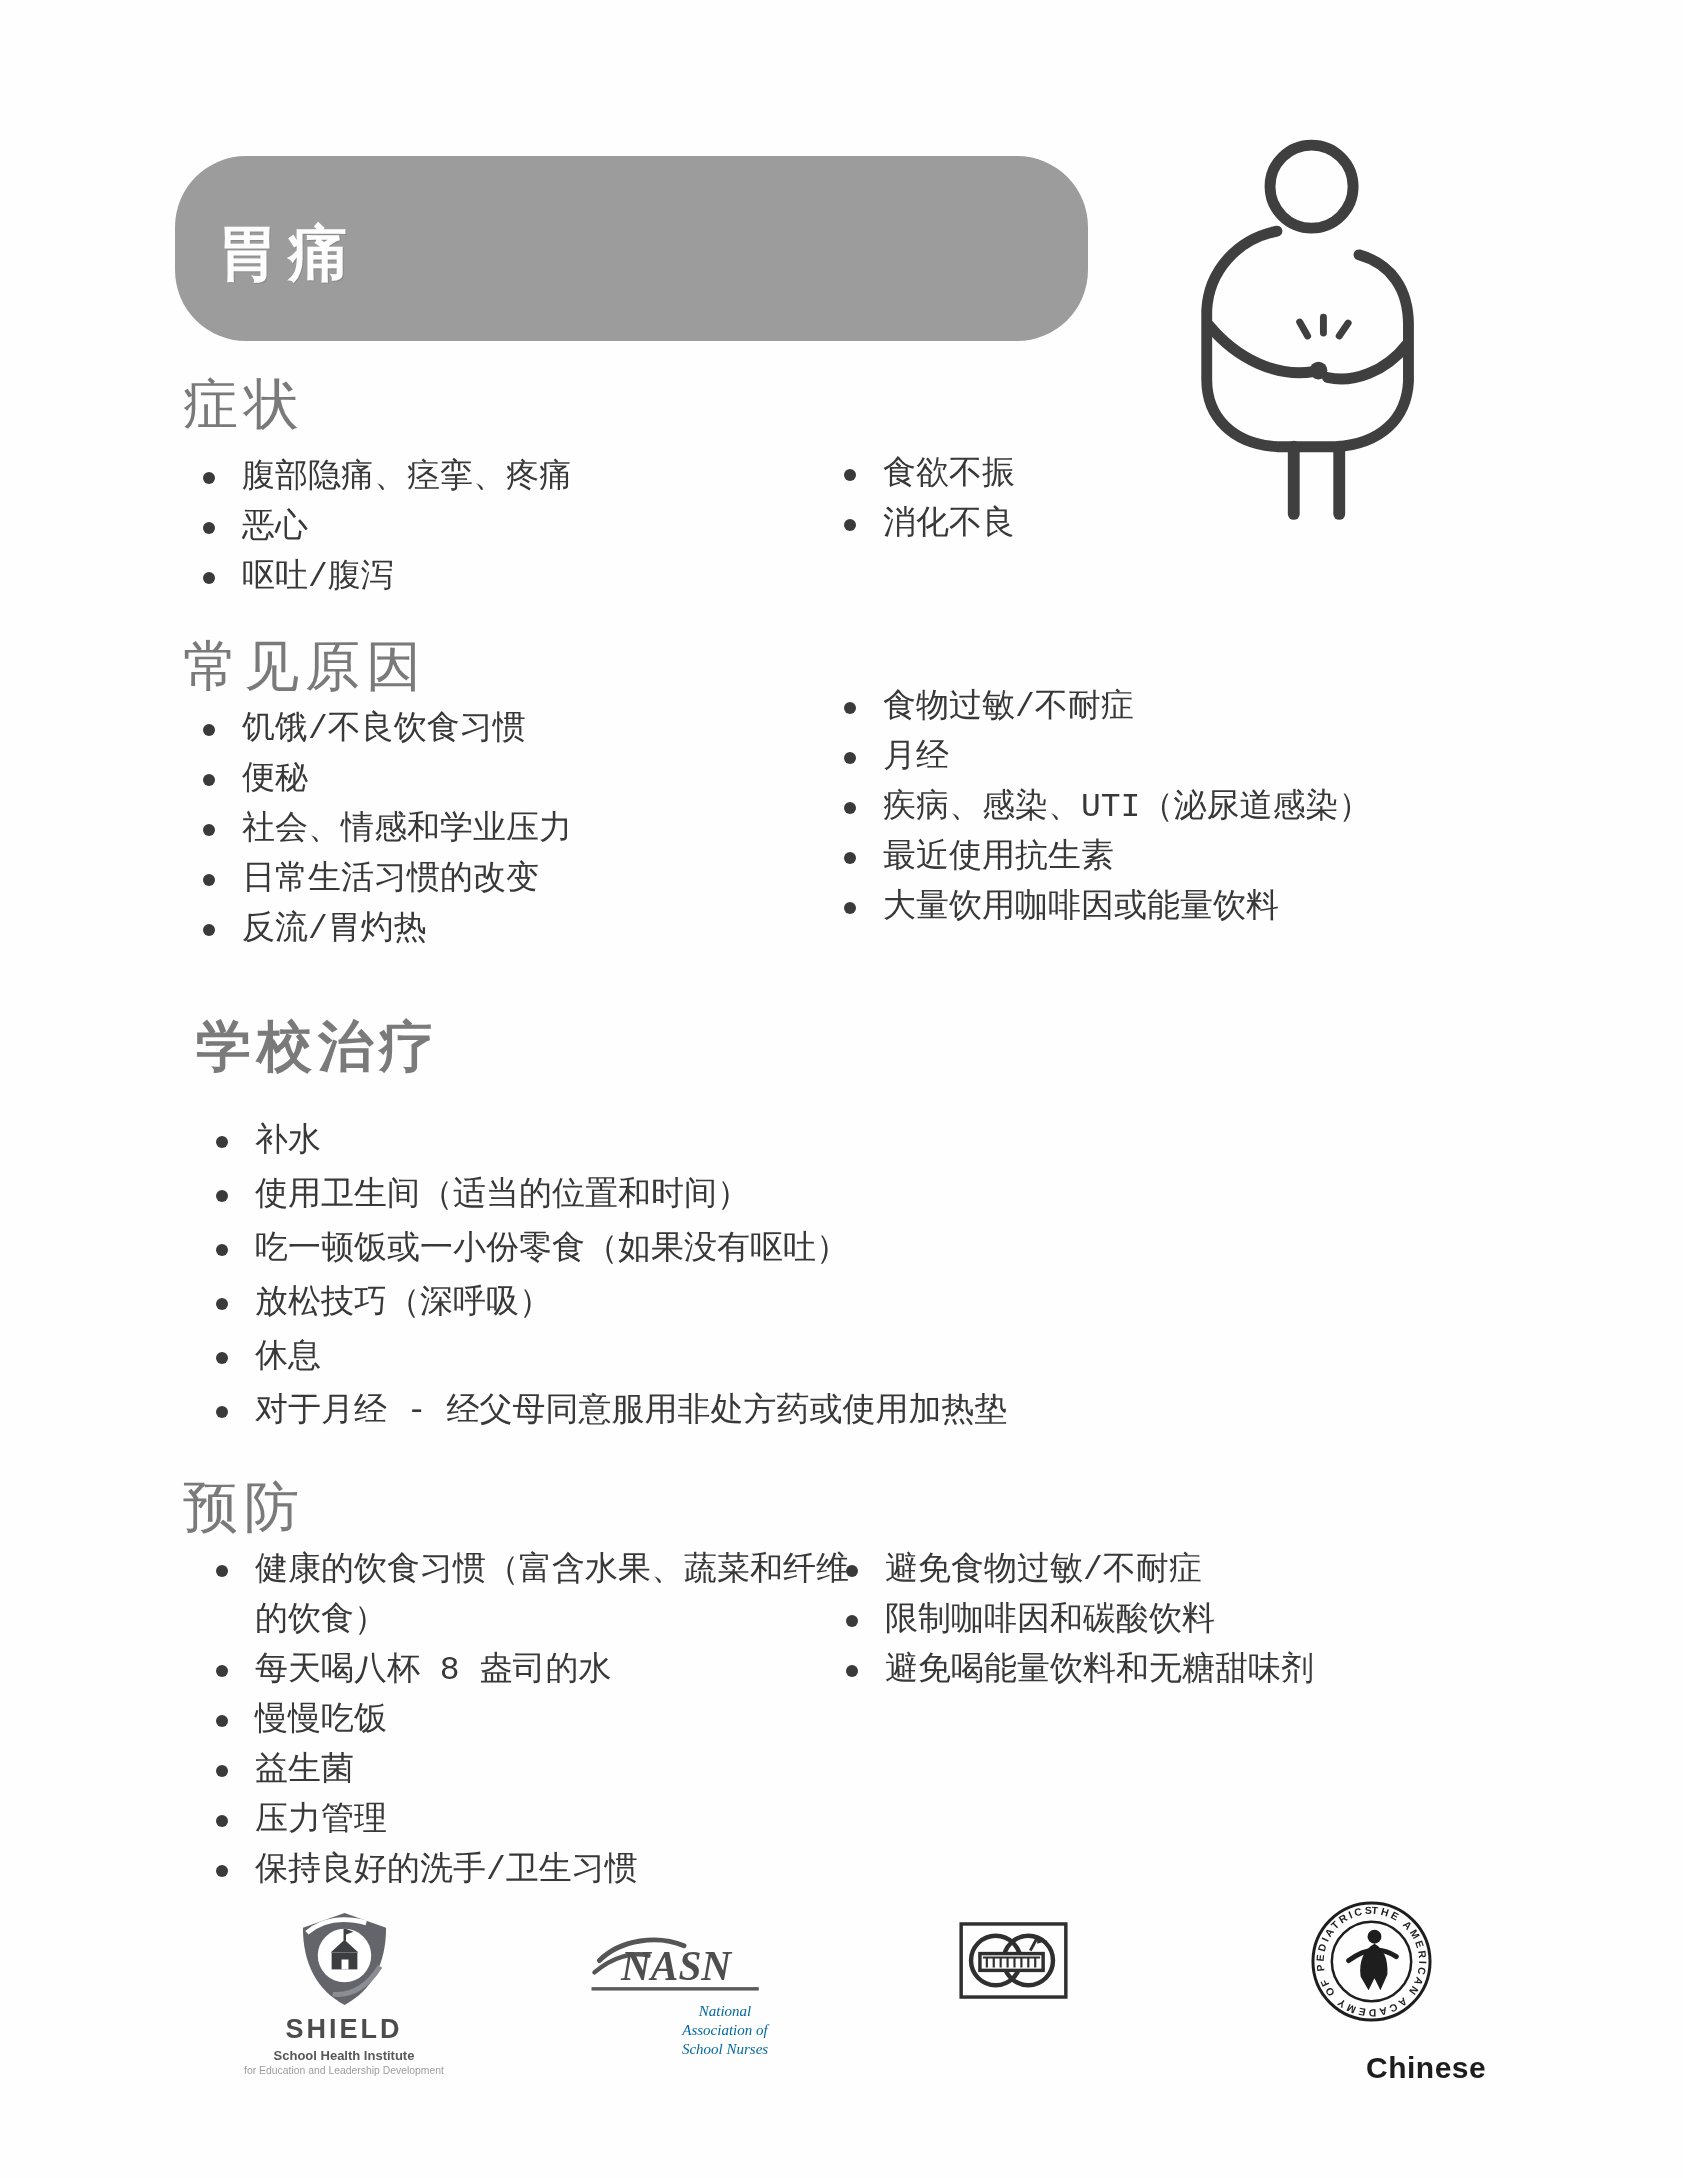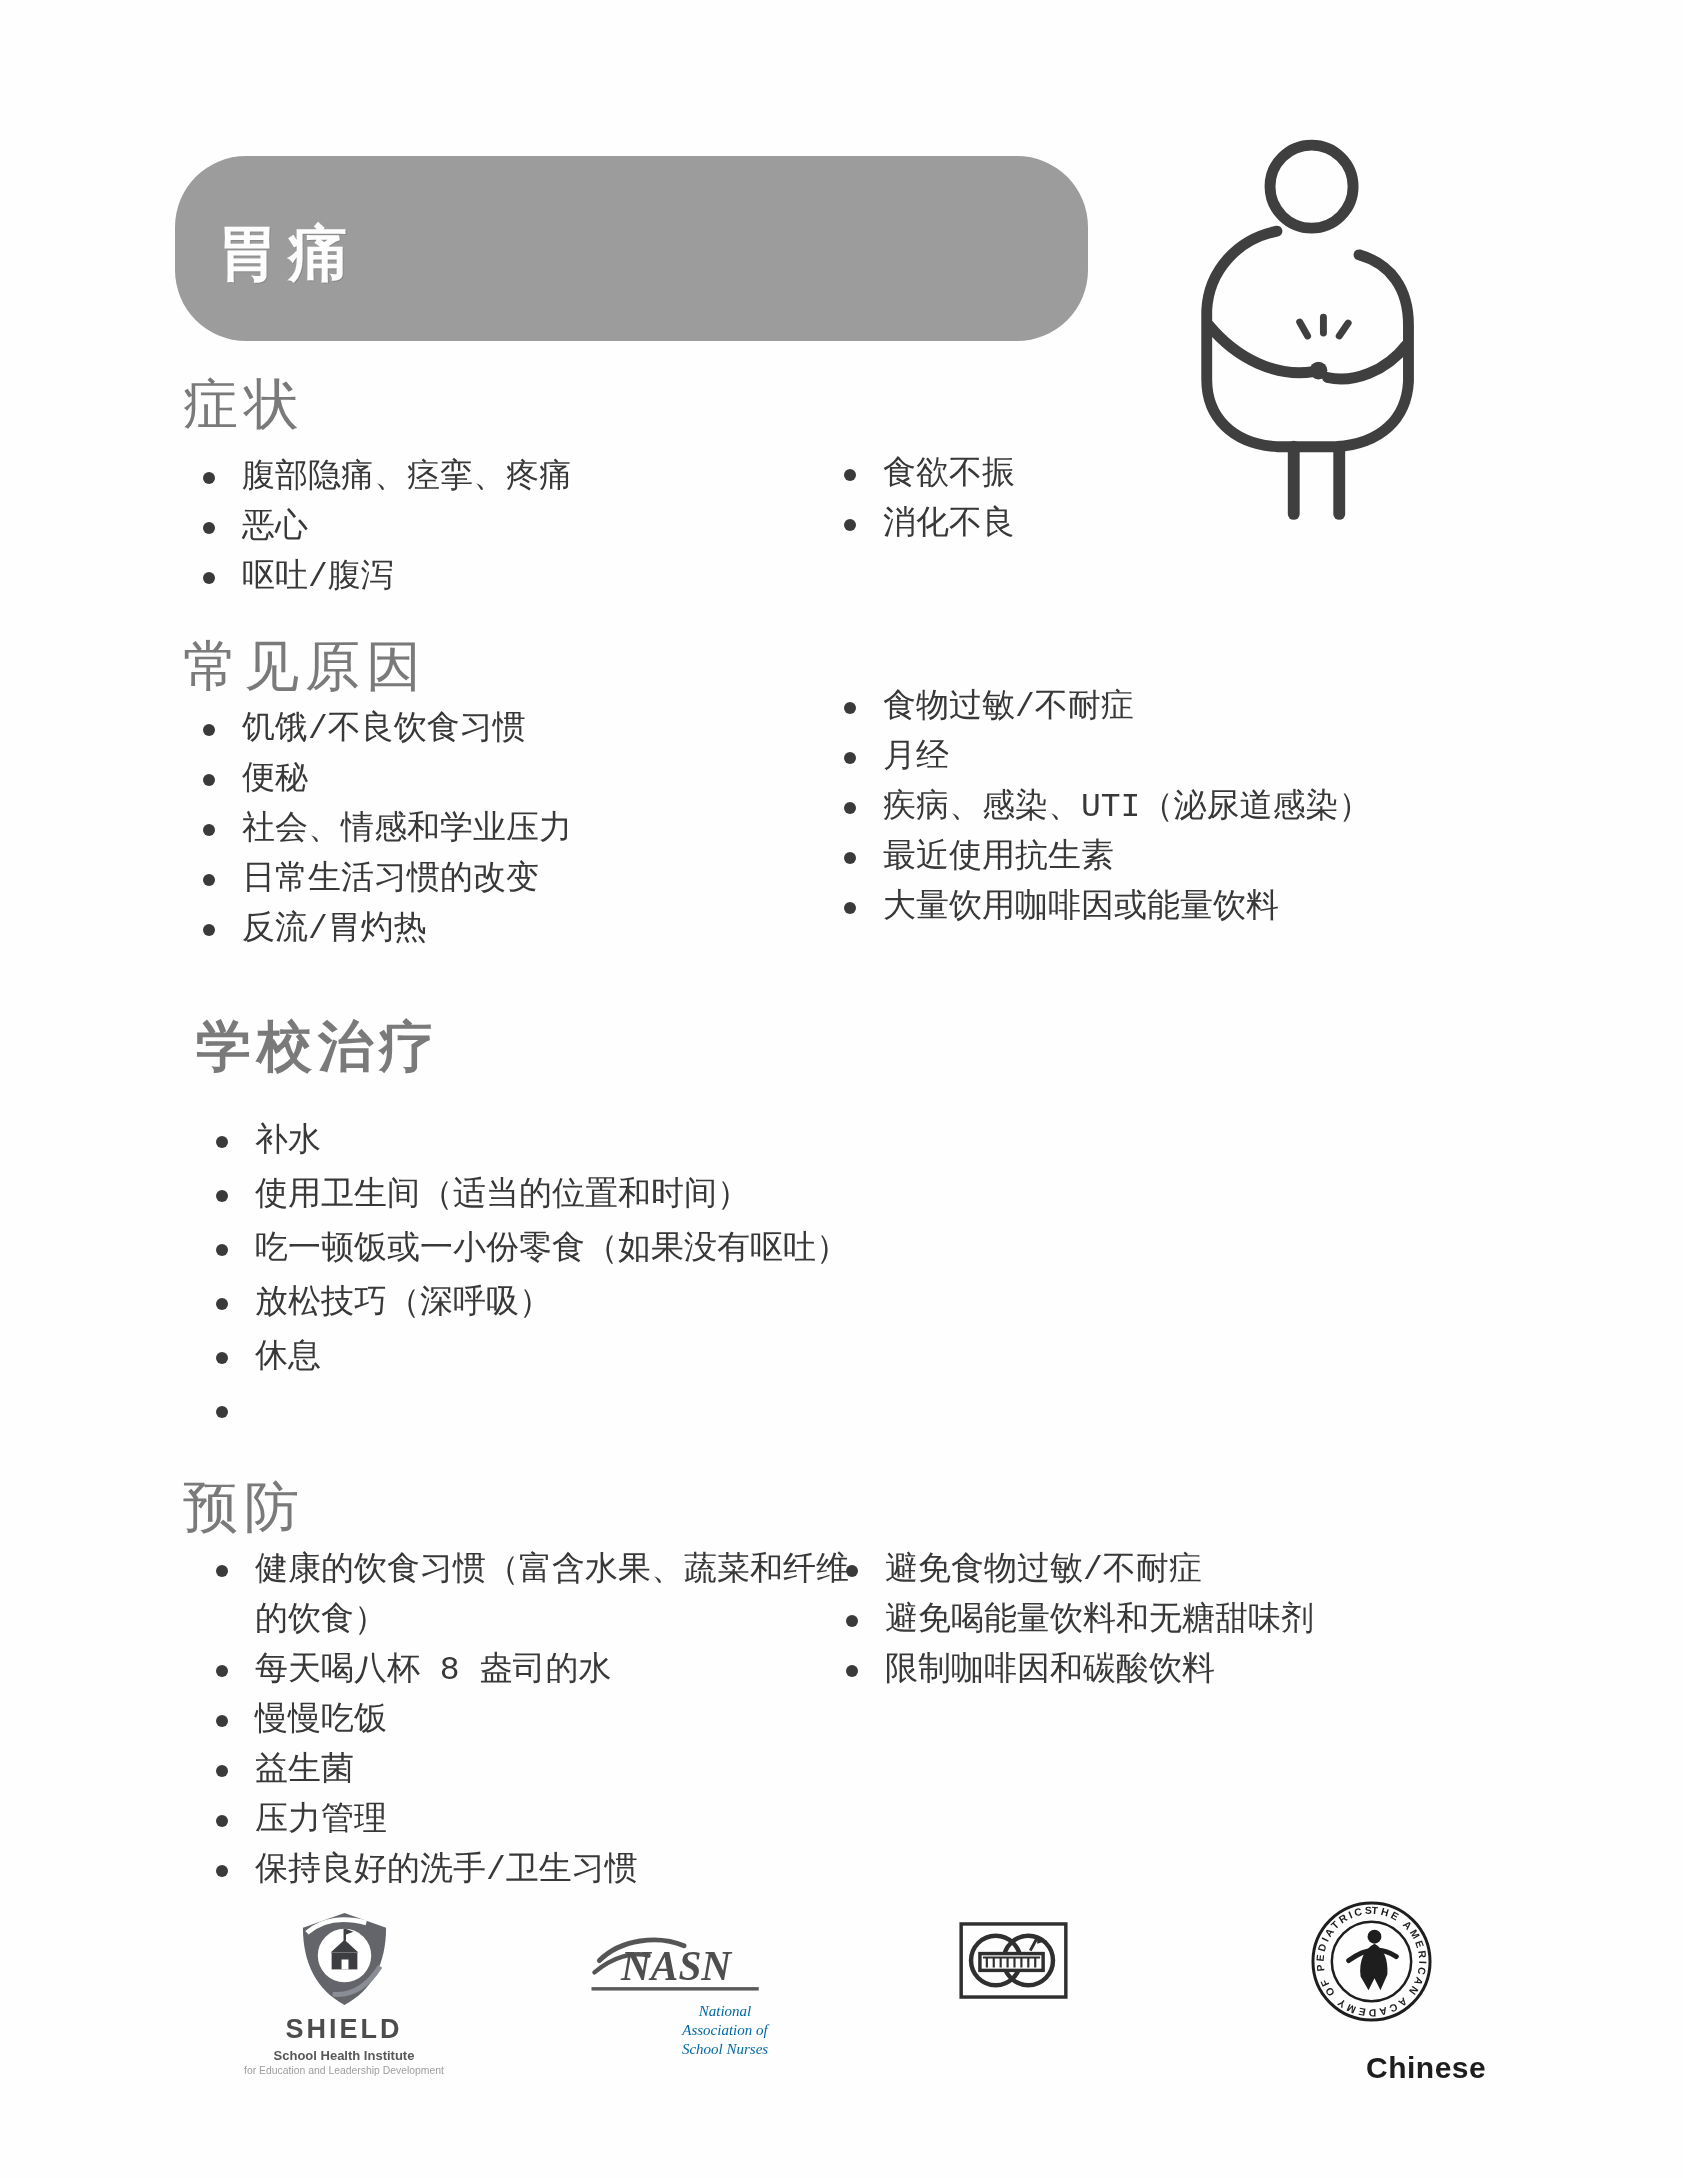--- a/index.html
+++ b/index.html
@@ -191,20 +191,21 @@
       <li>
         <span class="dot"></span>
         <span class="btext">放松技巧（深呼吸）</span>
       </li>
       <li>
         <span class="dot"></span>
         <span class="btext">休息</span>
       </li>
       <li>
         <span class="dot"></span>
+        <span class="btext">对于月经 - 经父母同意服用非处方药或使用加热垫</span>
       </li>
     </ul>
 
   <h2 class="sec-h h-prevention">预防</h2>
   <ul class="blist prevention-left">
 
   <li>
         <span class="dot"></span>
         <span class="btext">健康的饮食习惯（富含水果、蔬菜和纤维的饮食）</span>
       </li>
@@ -230,25 +231,25 @@
       </li>
     </ul>
   <ul class="blist prevention-right">
 
   <li>
         <span class="dot"></span>
         <span class="btext">避免食物过敏/不耐症</span>
       </li>
       <li>
         <span class="dot"></span>
+        <span class="btext">限制咖啡因和碳酸饮料</span>
+      </li>
+      <li>
+        <span class="dot"></span>
         <span class="btext">避免喝能量饮料和无糖甜味剂</span>
-      </li>
-      <li>
-        <span class="dot"></span>
-        <span class="btext">限制咖啡因和碳酸饮料</span>
       </li>
     </ul>
 
   <div class="logo-shield">
     <svg width="103" height="99" viewBox="0 0 104 100">
       <path d="M52 4 L94 19 C94 55 80 82 52 97 C24 82 10 55 10 19 Z" fill="#63656a"></path>
       <path d="M14 24 C30 10 52 8 74 14" stroke="#fff" stroke-width="5" fill="none"></path>
       <path d="M88 58 C74 80 58 88 40 86" stroke="#8a8d93" stroke-width="5" fill="none"></path>
       <circle cx="52" cy="47" r="27" fill="#fff"></circle>
       <path d="M38 44 L52 31 L66 44 Z" fill="#3c3e42"></path>

